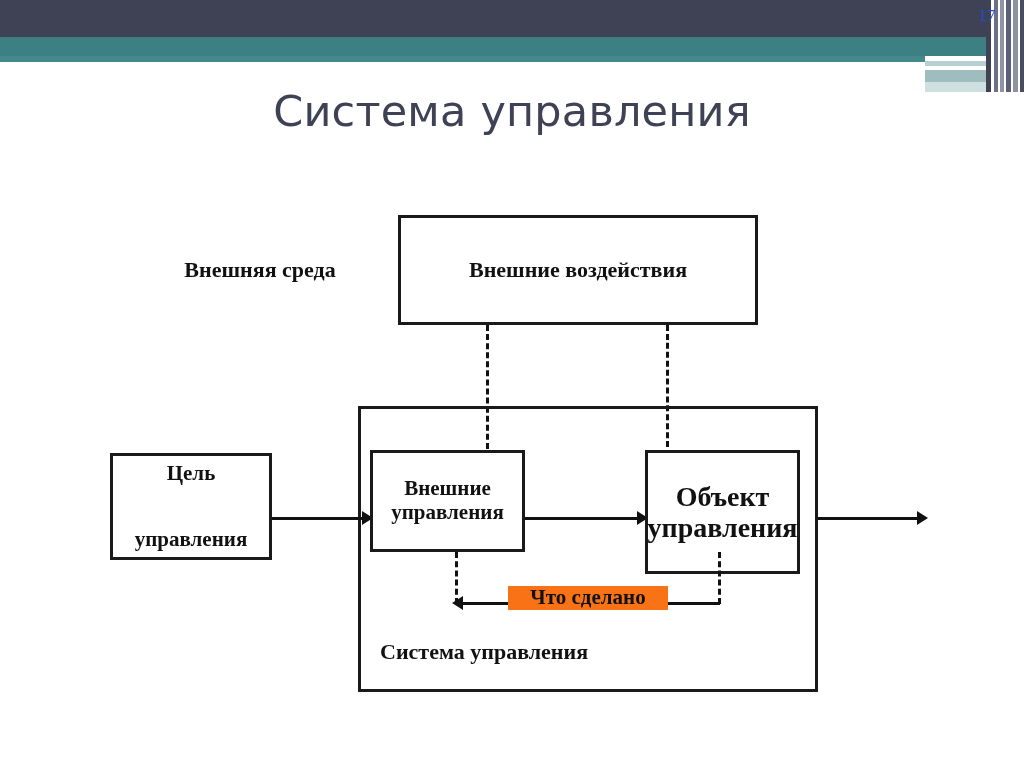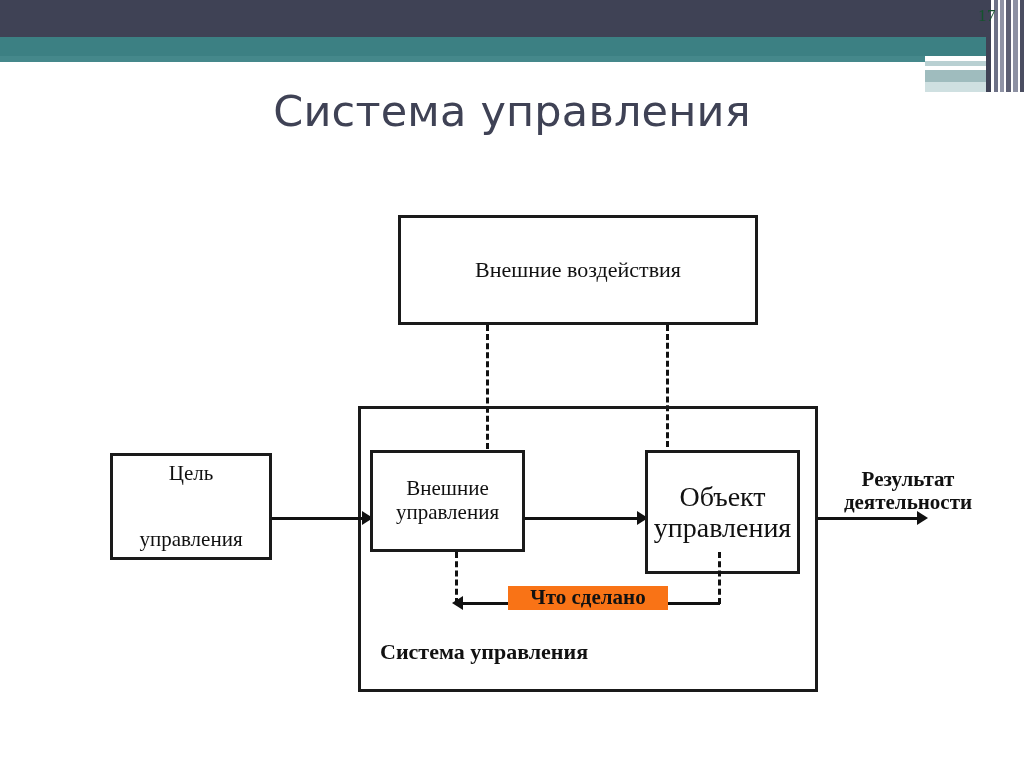--- a/index.html
+++ b/index.html
@@ -51,21 +51,21 @@
     width: 340px; height: 12px;
     background: #9fbcbe;
   }
   .band-pale-c {
     position: absolute; left: 925px; top: 82px;
     width: 99px; height: 10px;
     background: #cfe0e1;
   }
   .page-num {
     position: absolute; right: 28px; top: 6px;
-    color: #14532d;
+    color: #1d4ed8;
     font-family: "Liberation Serif", serif;
     font-size: 17px;
     letter-spacing: .5px;
     margin-left: 19px;
   }
   
   .vstripes {
     position: absolute; top: 0; left: 986px;
     width: 38px; height: 92px;
   }
@@ -92,21 +92,21 @@
   }
   .box {
     position: absolute;
     border: 3px solid #1a1a1a;
     background: #ffffff;
     display: flex;
     flex-direction: column;
     align-items: center;
     justify-content: center;
     font-family: "Liberation Serif", serif;
-    font-weight: normal;
+    font-weight: bold;
     color: #111111;
     text-align: center;
     line-height: 1.12;
   }
   .box span { display: block; }
 
   .sysbox {
     position: absolute;
     border: 3px solid #1a1a1a;
     background: transparent;
@@ -176,20 +176,21 @@
     <i style="left:32px; width:2px; background:#ffffff;"></i>
     <i style="left:34px; width:4px; background:#4a4d61;"></i>
   </div>
 
   <div class="page-num">17</div>
 
   <div class="title">Система управления</div>
 
   <div id="diagram">
 
+    <div class="lbl" style="left:160px; top:258px; width:200px; font-size:22px;">Внешняя среда</div>
 
     <div class="box" style="left:398px; top:215px; width:360px; height:110px; font-size:22px;">
       <span>Внешние воздействия</span>
     </div>
 
     <div class="dashv" style="left:486px; top:325px; height:133px;"></div>
     <div class="dashv" style="left:666px; top:325px; height:131px;"></div>
 
     <div class="sysbox" style="left:358px; top:406px; width:460px; height:286px;"></div>
 
@@ -209,24 +210,20 @@
     <div class="hline" style="left:525px; top:517px; width:118px;"></div>
     <div class="arrow-r" style="left:637px; top:511px;"></div>
 
     <div class="box" style="left:645px; top:450px; width:155px; height:124px; font-size:28px;">
       <span>Объект</span>
       <span>управления</span>
     </div>
 
     <div class="hline" style="left:818px; top:517px; width:105px;"></div>
     <div class="arrow-r" style="left:917px; top:511px;"></div>
-    <div class="lbl" style="left:828px; top:444px; width:160px; font-size:21px;">
-      <span>Результат</span>
-      <span>деятельности</span>
-    </div>
 
     <div class="dashv" style="left:718px; top:552px; height:52px;"></div>
     <div class="dashv" style="left:455px; top:552px; height:52px;"></div>
     <div class="hline" style="left:462px; top:602px; width:258px;"></div>
     <div class="arrow-l" style="left:452px; top:596px;"></div>
     <div class="lbl" style="left:508px; top:586px; width:160px; font-size:21px; background:#f97316; padding:0 4px;">Что сделано</div>
 
     <div class="lbl" style="left:380px; top:640px; width:280px; font-size:22px; text-align:left;">Система управления</div>
 
   </div>

